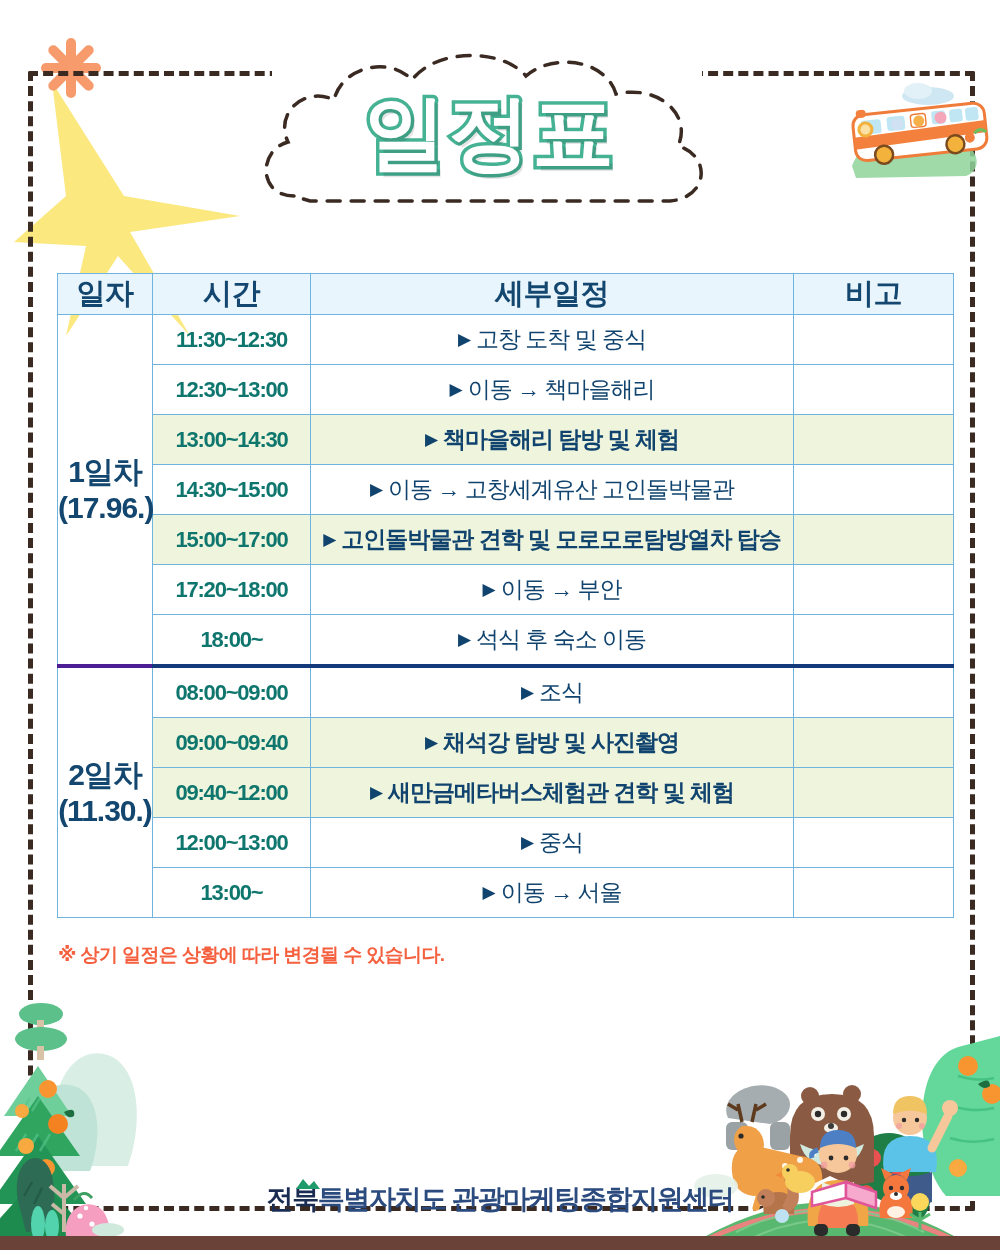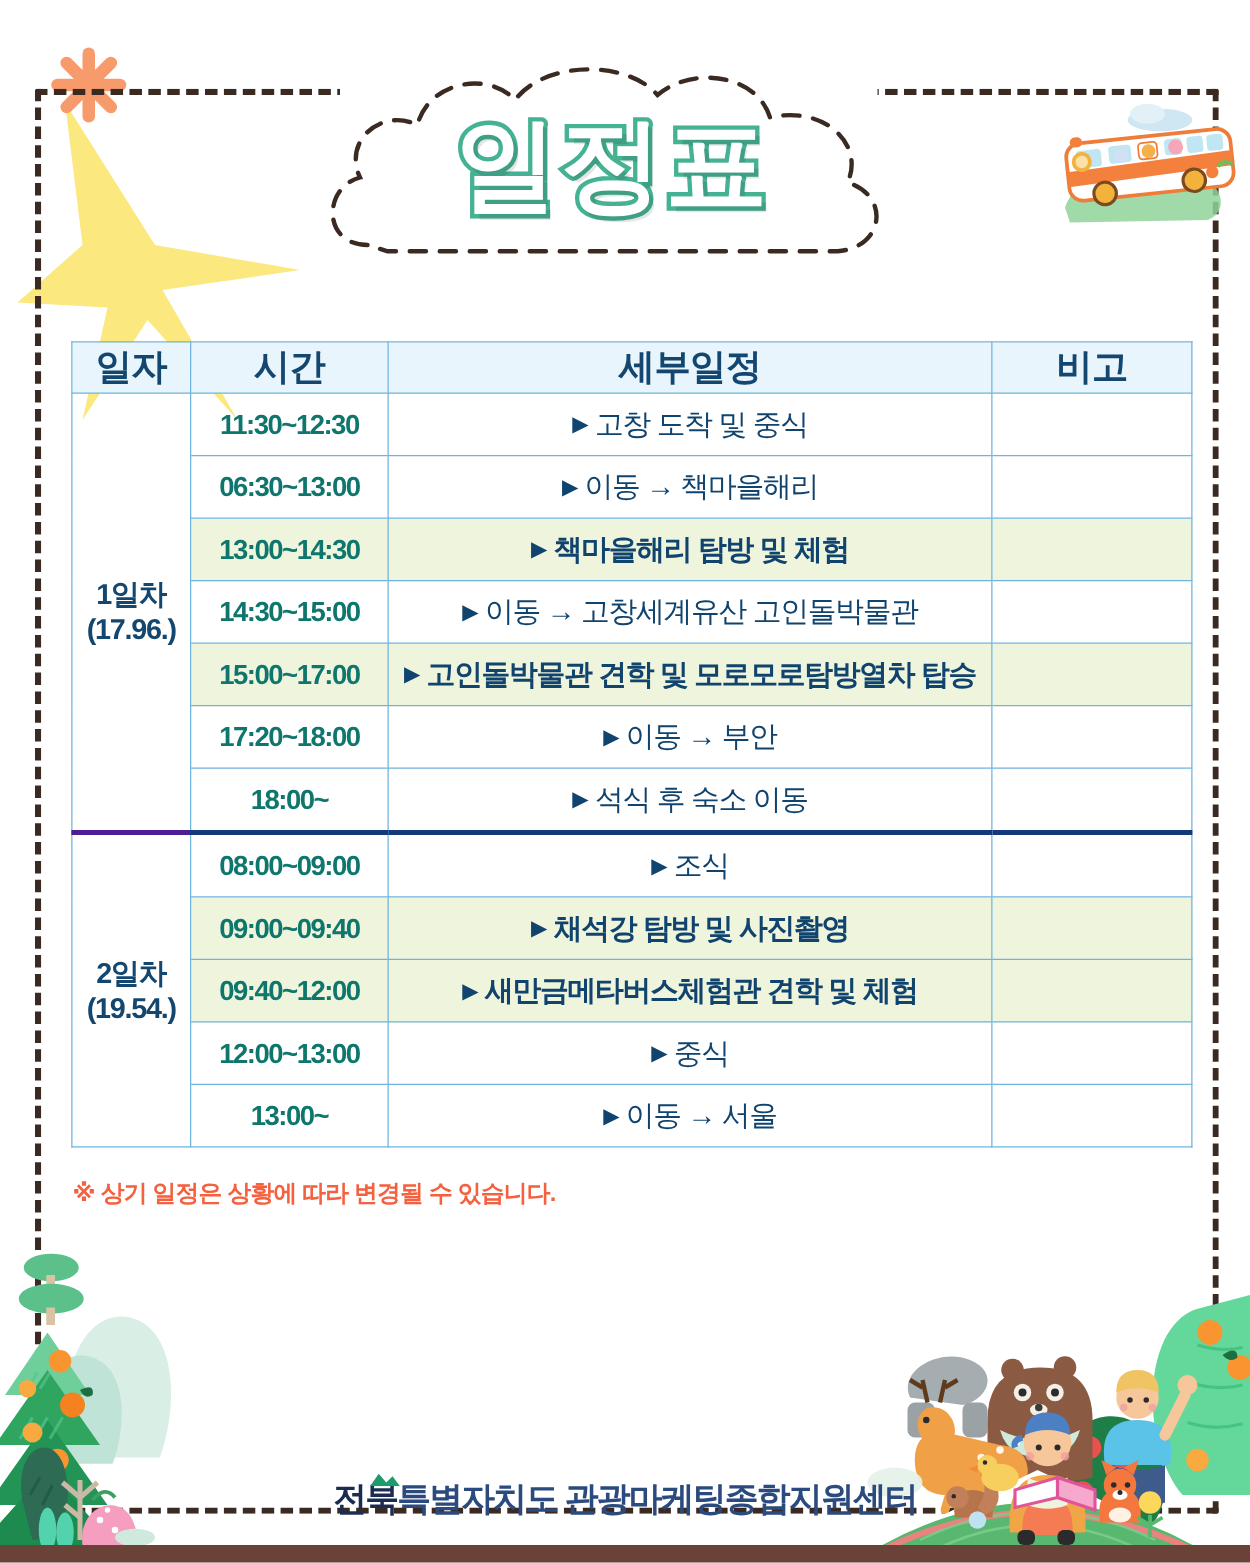--- a/index.html
+++ b/index.html
@@ -51,21 +51,21 @@
     padding:0;
     vertical-align:middle;
   }
   table.sched thead th{
     background:#e9f5fc;
     height:40px;
     font-size:29px;font-weight:700;color:#13476f;
     text-align:center;letter-spacing:-0.5px;
   }
   td.day{
-    text-align:center;font-size:23px;font-weight:700;color:#13476f;
+    text-align:center;font-size:30px;font-weight:700;color:#13476f;
     letter-spacing:-1px;line-height:1.18;
   }
   td.time{
     text-align:center;font-size:22px;font-weight:700;color:#0f766e;
     letter-spacing:-1.2px;height:49px;
   }
   td.detail{
     text-align:center;font-size:23px;color:#10436e;
     letter-spacing:-1px;padding-left:10px;white-space:nowrap;
   }
@@ -183,21 +183,21 @@
           <tr>
             <td class="day" rowspan="7">
               <div>1일차</div>
               <div>(17.96.)</div>
             </td>
             <td class="time">11:30~12:30</td>
             <td class="detail"><span class="tri">▶</span>고창 도착 및 중식</td>
             <td class="note"></td>
           </tr>
           <tr>
-            <td class="time">06:30~13:00</td>
+            <td class="time">12:30~13:00</td>
             <td class="detail"><span class="tri">▶</span>이동 → 책마을해리</td>
             <td class="note"></td>
           </tr>
           <tr class="hl">
             <td class="time">13:00~14:30</td>
             <td class="detail"><span class="tri">▶</span>책마을해리 탐방 및 체험</td>
             <td class="note"></td>
           </tr>
           <tr>
             <td class="time">14:30~15:00</td>
@@ -215,21 +215,21 @@
             <td class="note"></td>
           </tr>
           <tr class="day-end">
             <td class="time">18:00~</td>
             <td class="detail"><span class="tri">▶</span>석식 후 숙소 이동</td>
             <td class="note"></td>
           </tr>
           <tr class="day-start">
             <td class="day" rowspan="5">
               <div>2일차</div>
-              <div>(19.54.)</div>
+              <div>(11.30.)</div>
             </td>
             <td class="time">08:00~09:00</td>
             <td class="detail"><span class="tri">▶</span>조식</td>
             <td class="note"></td>
           </tr>
           <tr class="hl">
             <td class="time">09:00~09:40</td>
             <td class="detail"><span class="tri">▶</span>채석강 탐방 및 사진촬영</td>
             <td class="note"></td>
           </tr>

